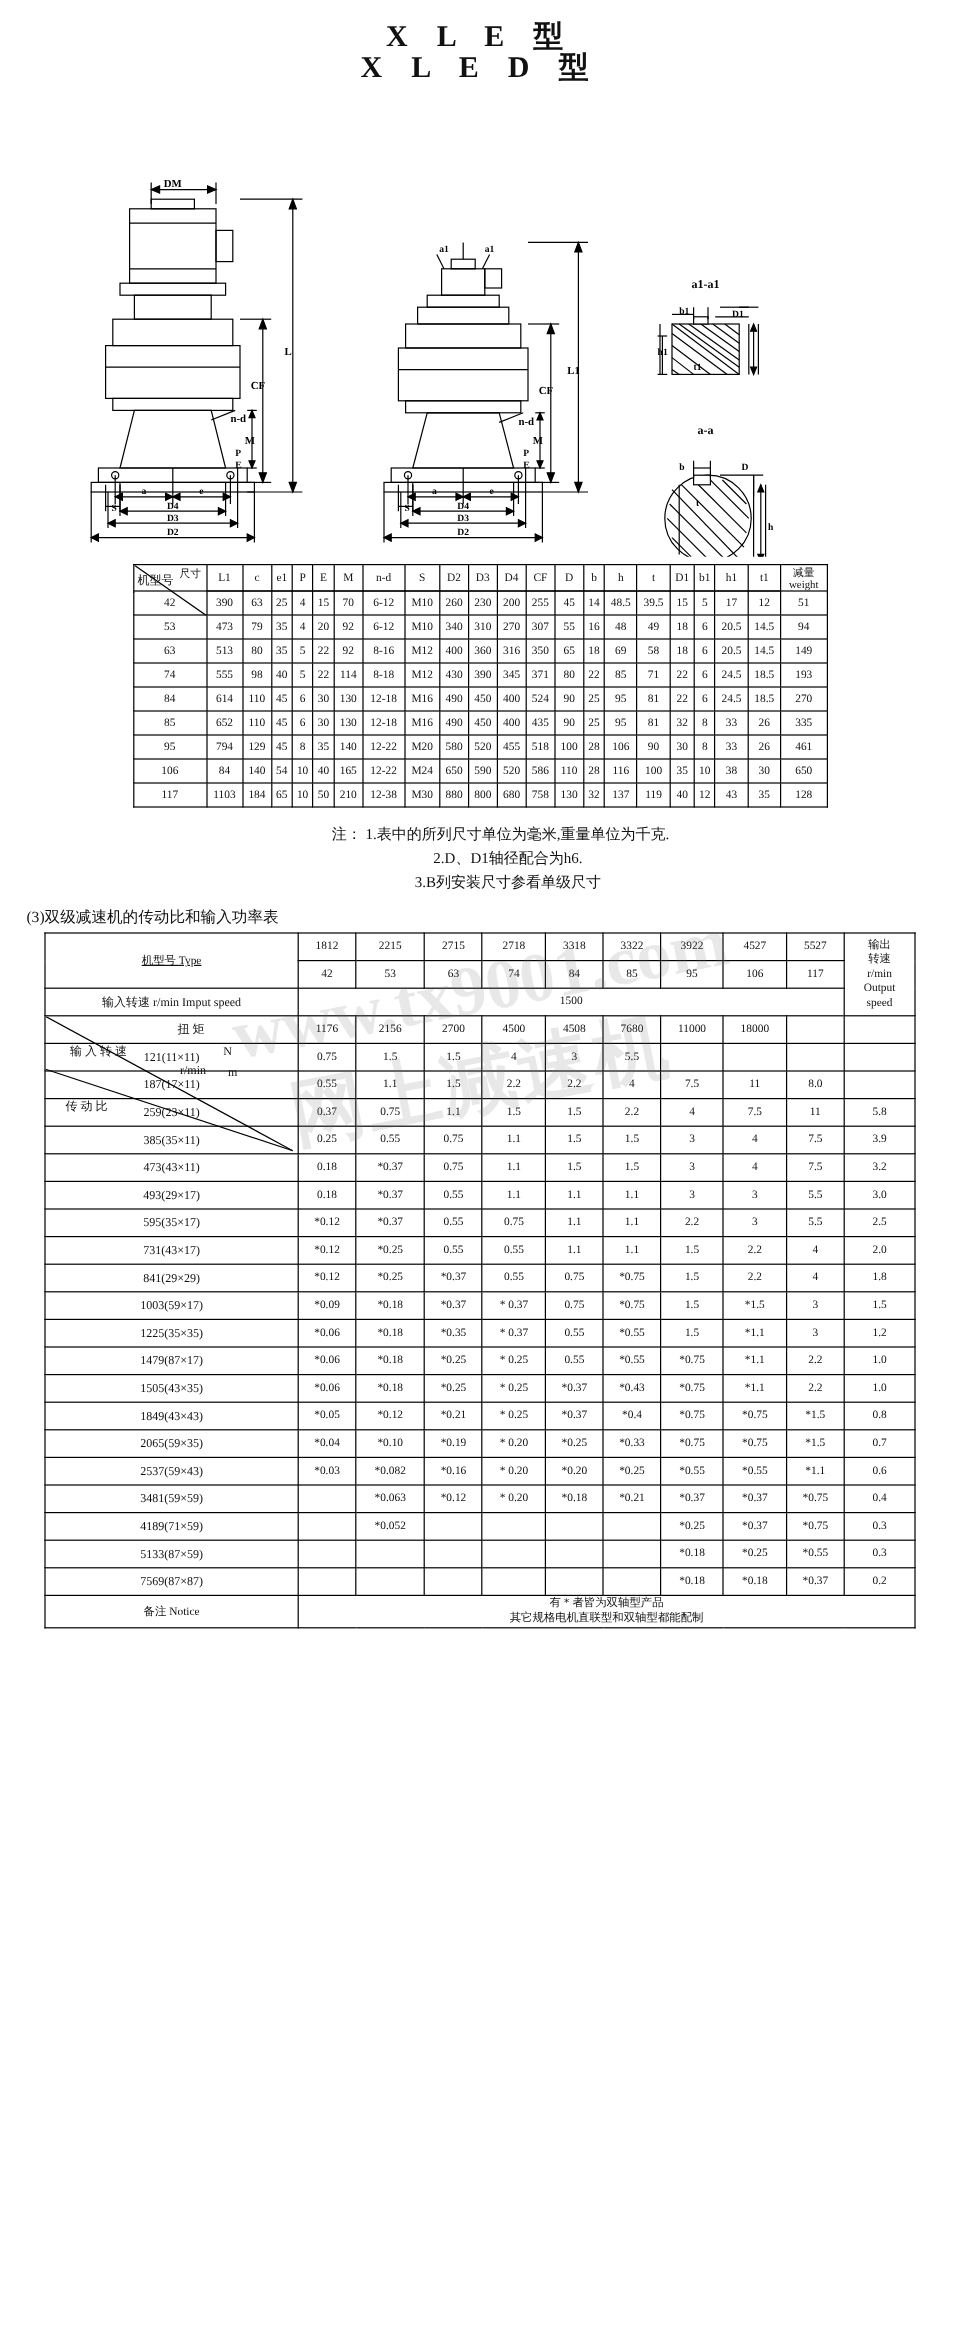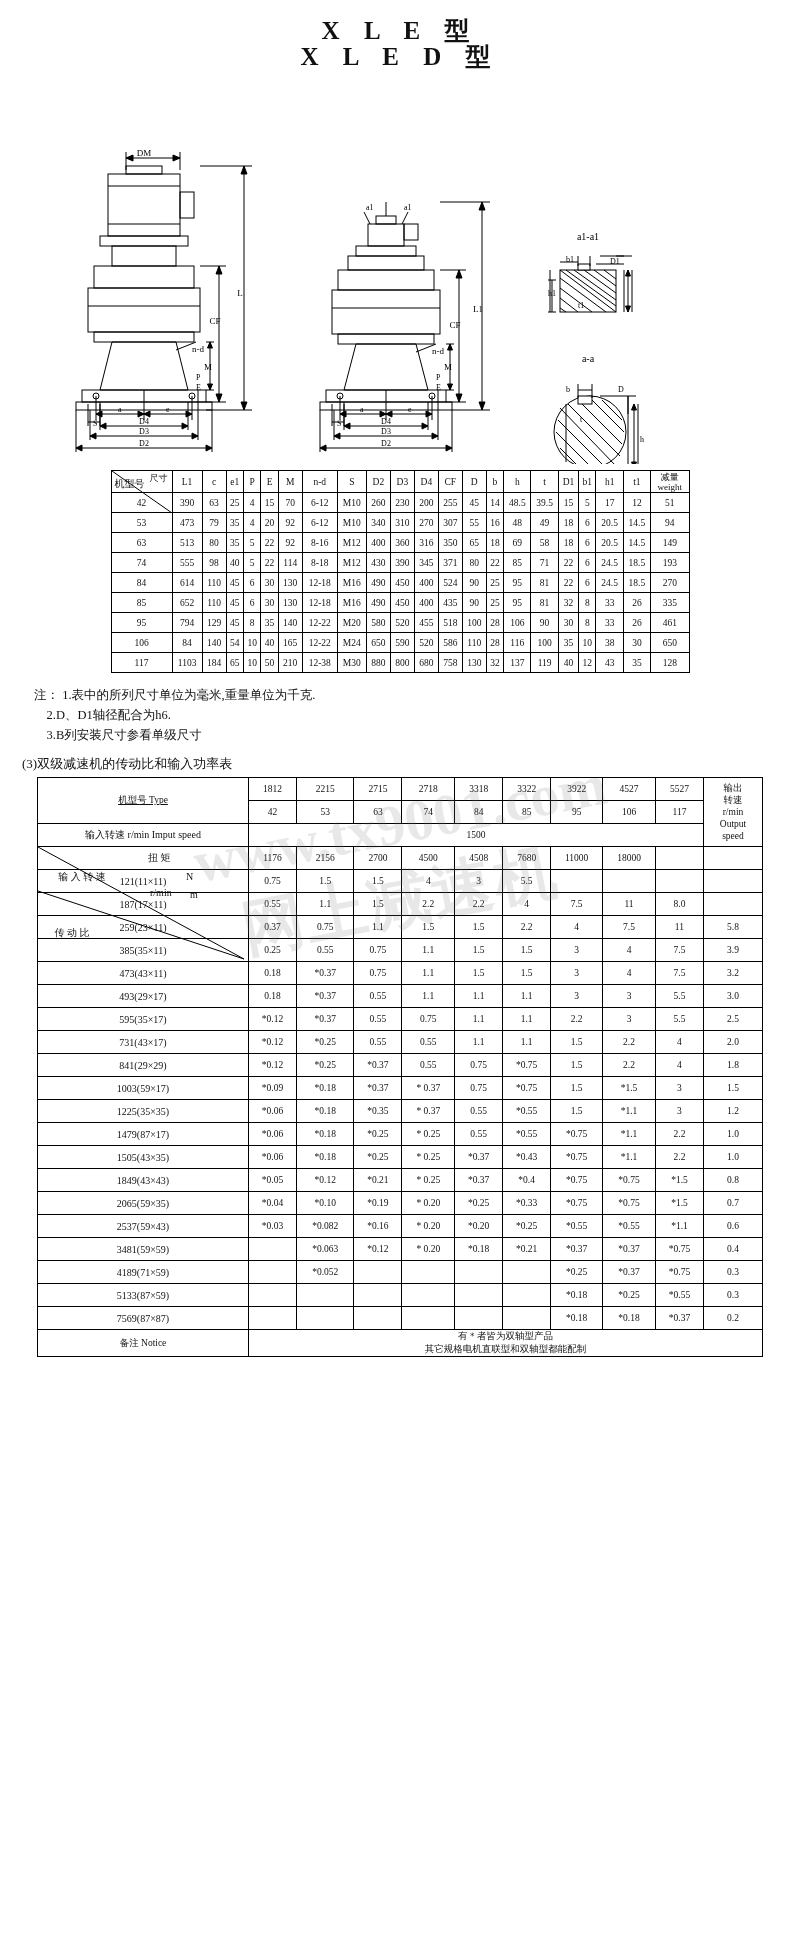--- a/index.html
+++ b/index.html
@@ -17,21 +17,21 @@
     text-align:center;padding-top:18px;
     letter-spacing:6px;
   }
   .title-line{
     font-size:25px;font-weight:bold;letter-spacing:9px;line-height:26px;
     font-family:"Liberation Serif", serif;
   }
 
   
   .drawing{
-    position:relative;width:656px;height:390px;margin-top:4px;
+    position:relative;width:656px;height:390px;margin-top:4px;font-weight:bold;
   }
   .dwg-svg{position:absolute;left:0;top:0;}
 
   
   table{border-collapse:collapse;}
   .tbl1{
     margin:6px auto 0 auto;
     width:579px;
     font-size:9.5px;
     font-family:"Liberation Serif", serif;
@@ -51,20 +51,21 @@
   .corner-tr{position:absolute;right:4px;top:1px;font-size:9px;}
   .corner-bl{position:absolute;left:3px;bottom:1px;font-size:10px;}
   .wcell{line-height:10px;font-size:9px;}
 
   
   .notes{
     margin:12px 0 0 34px;
     font-size:12.5px;
     line-height:20px;
     font-family:"Liberation Serif", serif;
+    text-align:center;
   }
   .notes div{white-space:pre;}
   .section-title{
     margin:10px 0 4px 22px;
     font-size:13px;
     font-family:"Liberation Serif", serif;
   }
 
   
   .tbl2{
@@ -687,21 +688,21 @@
         <td class="diag-cell">
           <svg width="206" height="120">
             <line x1="0" y1="0" x2="206" y2="112" stroke="#000" stroke-width="1"></line>
             <line x1="0" y1="44" x2="206" y2="112" stroke="#000" stroke-width="1"></line>
           </svg>
           <span style="left:110px;top:4px;">扭  矩</span>
           <span style="left:148px;top:24px;">N</span>
           <span style="left:152px;top:42px;">m</span>
           <span style="left:112px;top:40px;">r/min</span>
           <span style="left:14px;top:22px;width:60px;line-height:16px;">输 入 转 速</span>
-          <span style="left:14px;top:78px;width:40px;line-height:16px;font-family:Liberation Serif, serif;">传 动 比</span>
+          <span style="left:14px;top:68px;width:40px;line-height:16px;font-family:Liberation Serif, serif;">传 动 比</span>
         </td>
         <td>1176</td>
         <td>2156</td>
         <td>2700</td>
         <td>4500</td>
         <td>4508</td>
         <td>7680</td>
         <td>11000</td>
         <td>18000</td>
         <td></td>

